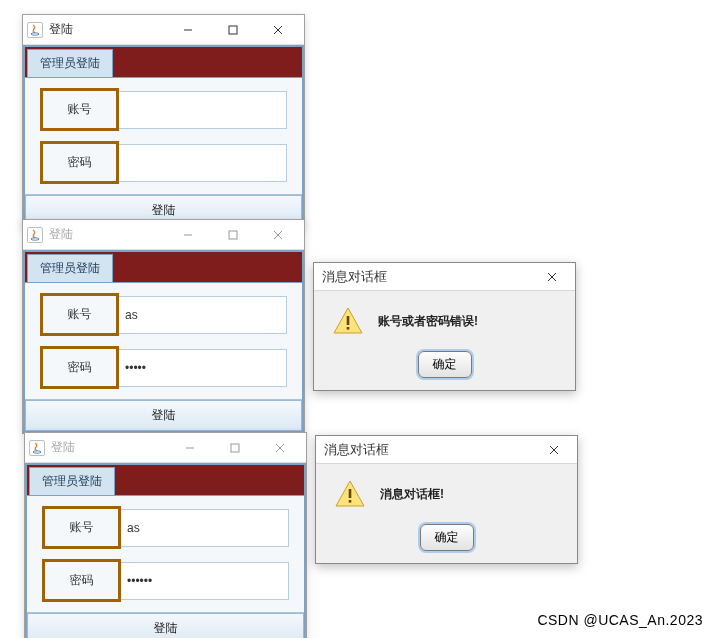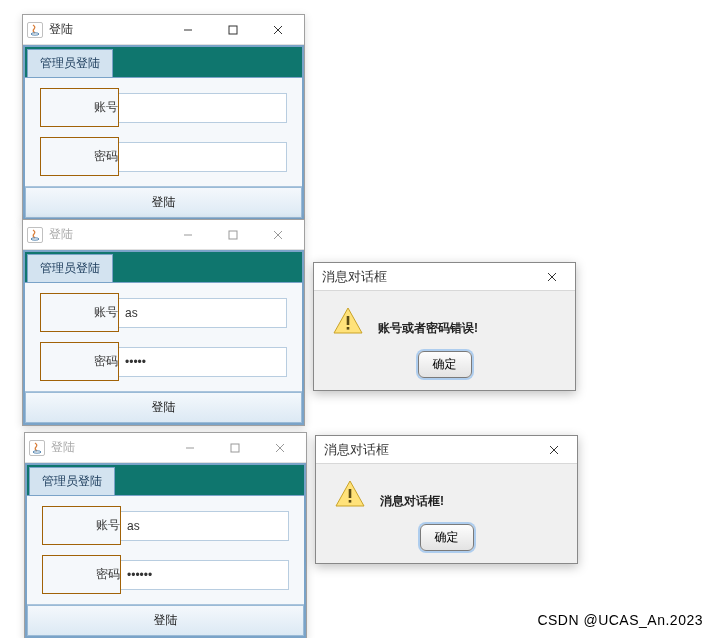--- a/index.html
+++ b/index.html
@@ -50,21 +50,21 @@
       cursor: pointer;
     }
     .win-btn svg { stroke: #333; stroke-width: 1; fill: none; }
     .client-area {
       background: #eef2f6;
       border: 2px solid #7aa3c8;
       margin: 0;
     }
     .tab-header {
       display: flex;
-      background: #0f766e;
+      background: #7f1d1d;
       text-align: center;
     }
     .tab {
       padding: 5px 12px;
       background: #d3e3f0;
       border: 1px solid #7aa3c8;
       border-bottom: none;
       margin: 2px 2px 0 2px;
       color: #1a3a5a;
       cursor: pointer;
@@ -74,29 +74,29 @@
       background: #f5f8fb;
       padding: 10px 15px 0 15px;
     }
     .form-row {
       display: flex;
       align-items: center;
       margin-bottom: 10px;
     }
     .form-label {
       width: 120px;
-      text-align: right;
+      text-align: center;
       padding: 10px 0;
-      border: 1px solid #a16207;
+      border: 3px solid #a16207;
       background: #f5f8fb;
       color: #333;
     }
     .form-input {
       flex: 1;
-      height: 30px;
+      height: 38px;
       border: 1px solid #b8cde0;
       border-left: none;
       background: #fff;
       padding: 0 6px;
       font-size: 12px;
       color: #333;
       outline: none;
     }
     .login-btn-row {
       border-top: 1px solid #aac4dc;
@@ -134,21 +134,21 @@
     .dlg-close {
       width: 30px;
       height: 24px;
       display: flex;
       align-items: center;
       justify-content: center;
       cursor: pointer;
     }
     .dlg-body {
       display: flex;
-      align-items: flex-end;
+      align-items: center;
       padding: 14px 18px 10px 18px;
       gap: 14px;
     }
     .warn-icon { width: 32px; height: 32px; }
     .dlg-msg { color: #222; font-weight: bold; font-size: 12px; }
     .dlg-btns {
       display: flex;
       justify-content: center;
       padding: 4px 0 12px 0;
     }

